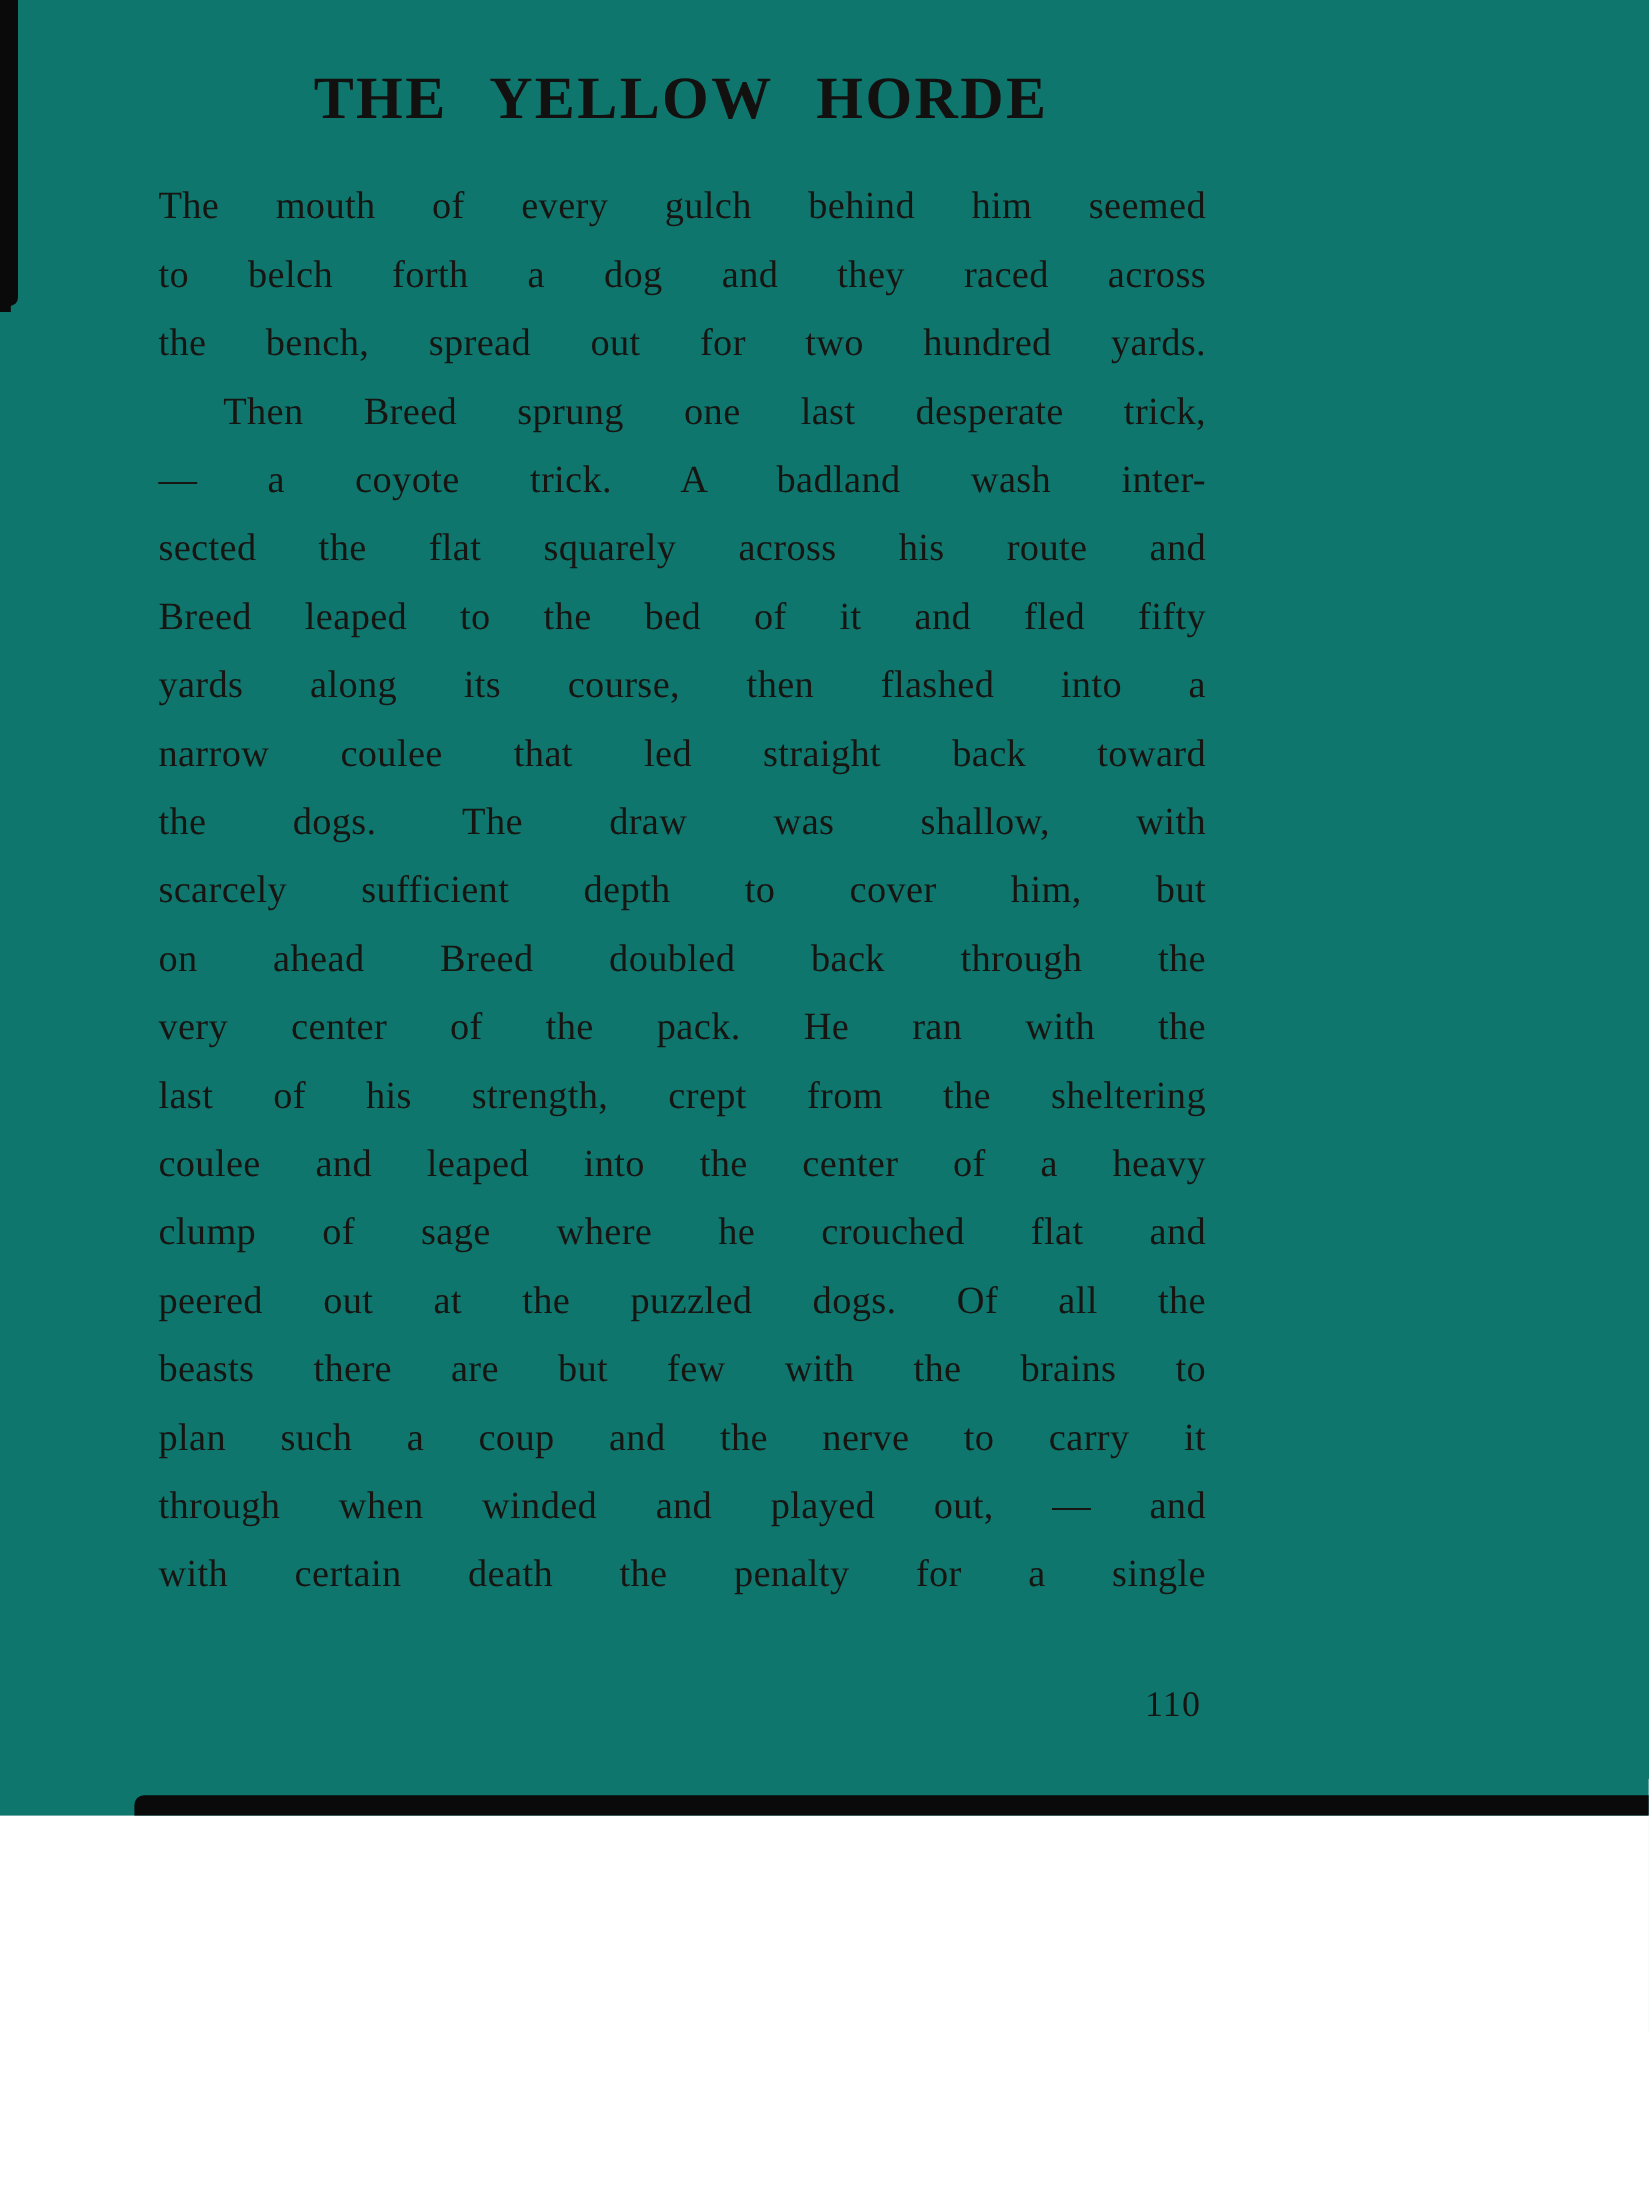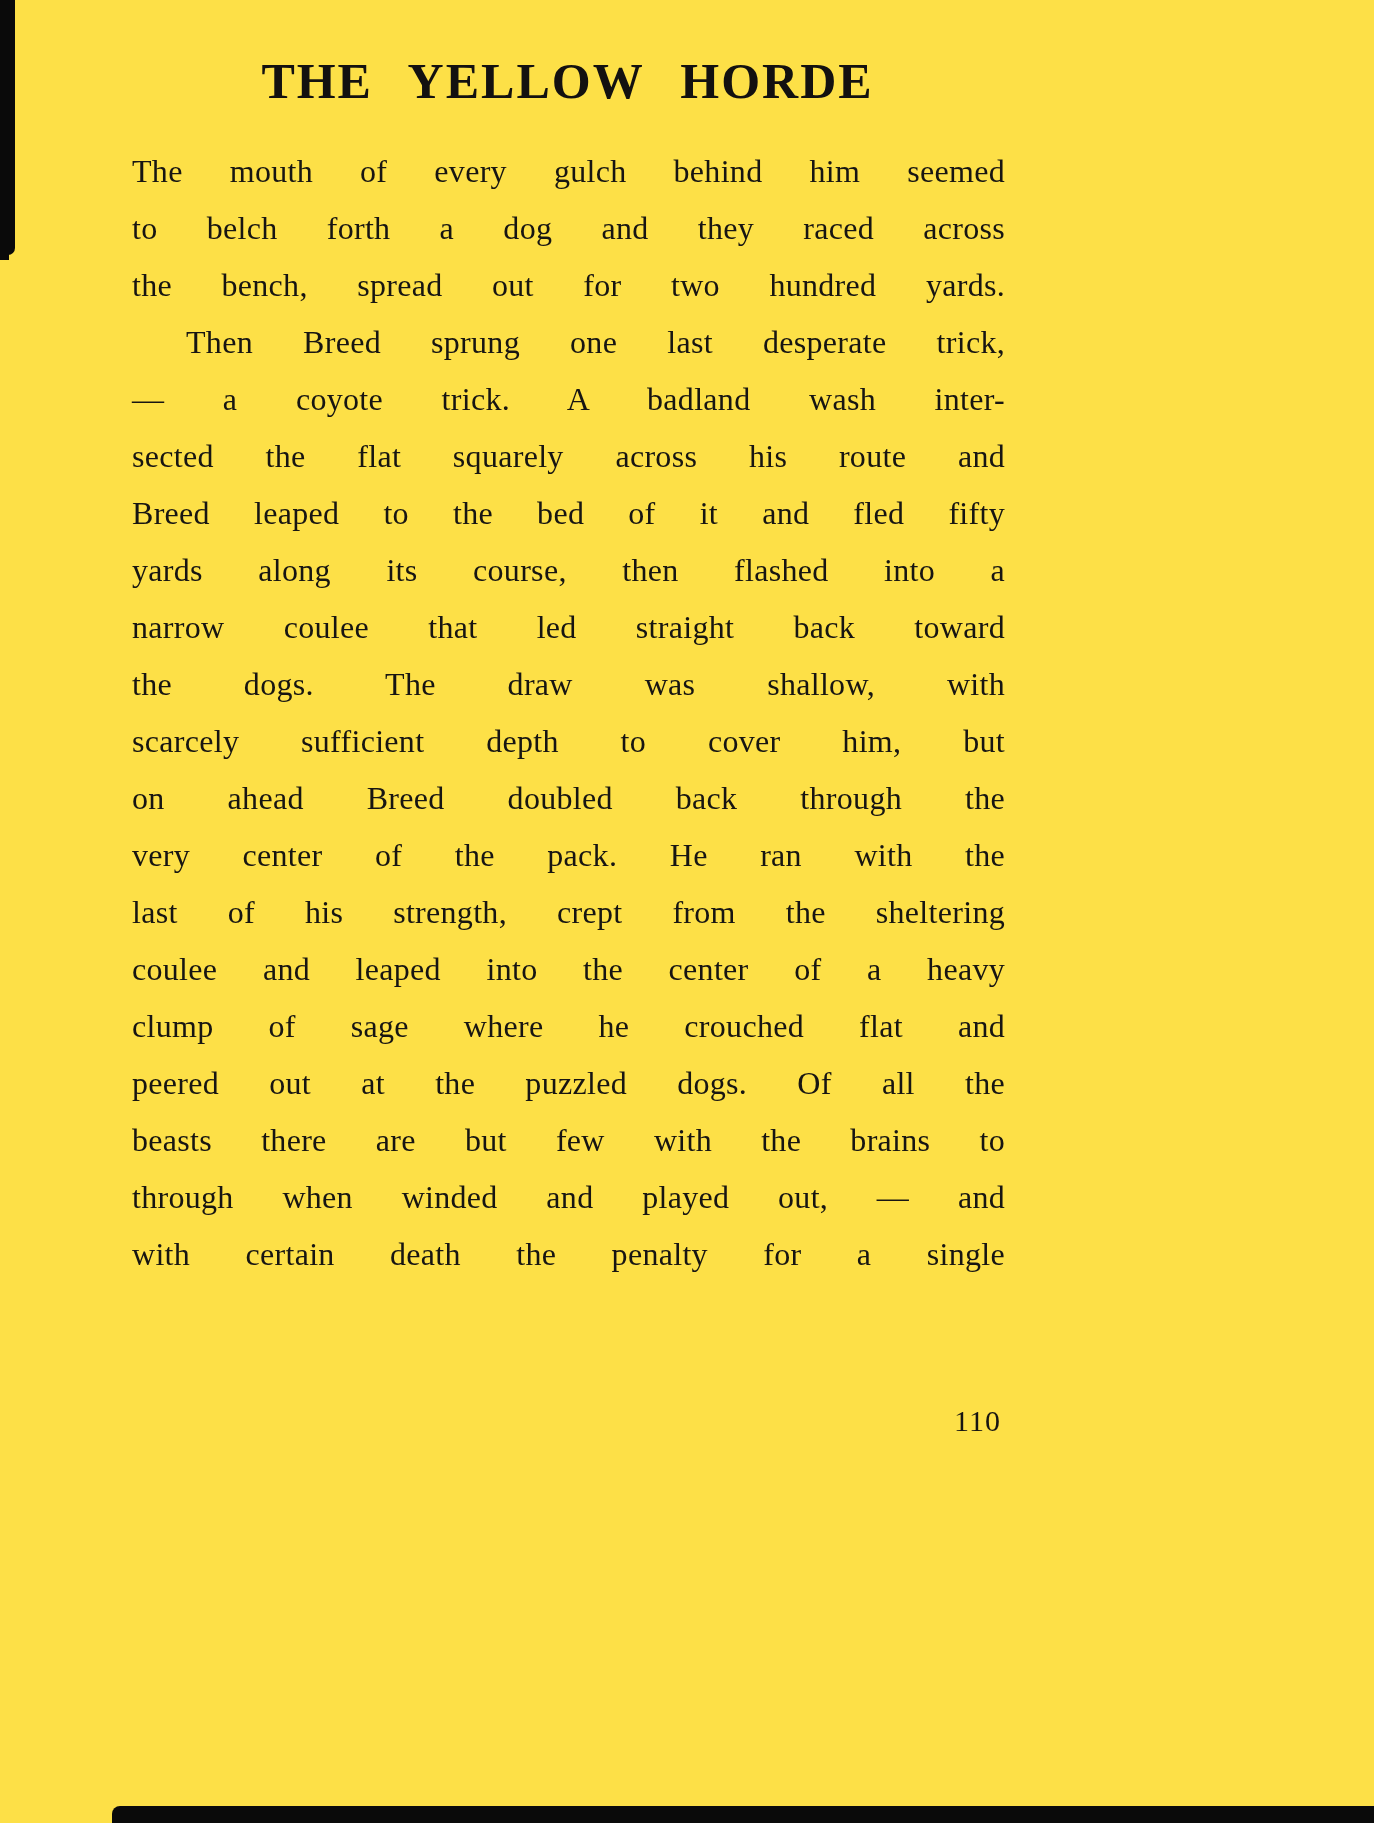--- a/index.html
+++ b/index.html
@@ -6,22 +6,22 @@
   html, body {
     width: 1374px;
     height: 1823px;
     background: #ffffff;
     font-family: "Liberation Serif", "DejaVu Serif", serif;
     overflow: hidden;
   }
   .page {
     position: relative;
     width: 1374px;
-    height: 1823px;
-    background: #fde047;
+    height: 1513px;
+    background: #0f766e;
     color: #161412;
     padding-left: 48px;
   }
   .scan-artifact {
     position: absolute;
     background: #0a0a0a;
   }
   .artifact-left {
     left: 0;
     top: 0;
@@ -108,19 +108,20 @@
       <div class="line">narrow coulee that led straight back toward</div>
       <div class="line">the dogs. The draw was shallow, with</div>
       <div class="line">scarcely sufficient depth to cover him, but</div>
       <div class="line">on ahead Breed doubled back through the</div>
       <div class="line">very center of the pack. He ran with the</div>
       <div class="line">last of his strength, crept from the sheltering</div>
       <div class="line">coulee and leaped into the center of a heavy</div>
       <div class="line">clump of sage where he crouched flat and</div>
       <div class="line">peered out at the puzzled dogs. Of all the</div>
       <div class="line">beasts there are but few with the brains to</div>
+      <div class="line">plan such a coup and the nerve to carry it</div>
       <div class="line">through when winded and played out, — and</div>
       <div class="line">with certain death the penalty for a single</div>
     </div>
 
   <div class="page-number">110</div>
 
 </div>
 
 </body></html>

